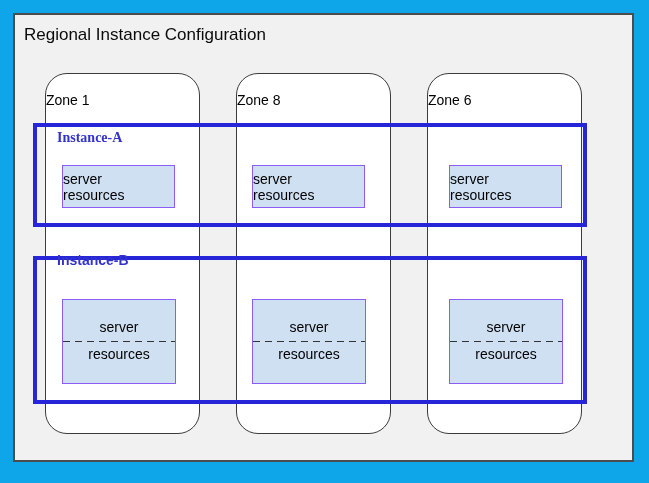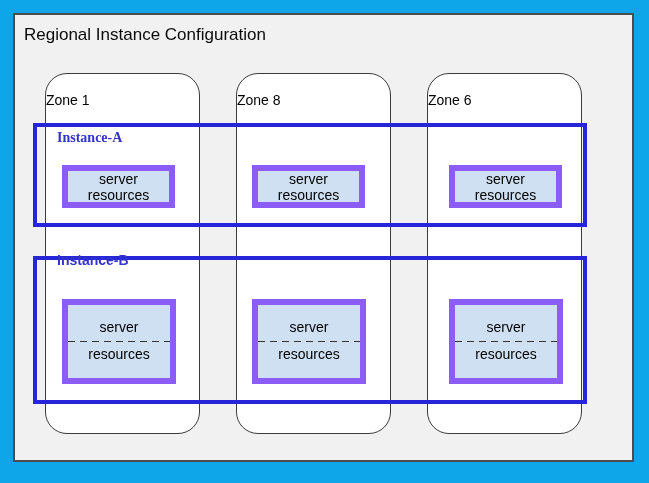--- a/index.html
+++ b/index.html
@@ -59,24 +59,24 @@
     font-size: 14px;
     font-weight: bold;
     color: #3333cc;
     white-space: nowrap;
   }
   .instance-a-label { top: 130px; font-family: Liberation Serif, serif; }
   .instance-b-label { top: 252px; }
   .server-box {
     position: absolute;
     background: #cfe0f2;
-    border: 6px solid #8b5cf6;
+    border: 1px solid #8b5cf6;
     font-size: 14px;
     line-height: 16px;
-    text-align: center;
+    text-align: left;
   }
   .row-a { top: 165px; height: 43px; width: 113px;
     display: flex; flex-direction: column; justify-content: center; }
   .row-b { top: 299px; height: 85px; width: 114px; }
   .a-1 { left: 62px; }
   .a-2 { left: 252px; }
   .a-3 { left: 449px; }
   .b-1 { left: 62px; }
   .b-2 { left: 252px; }
   .b-3 { left: 449px; }

